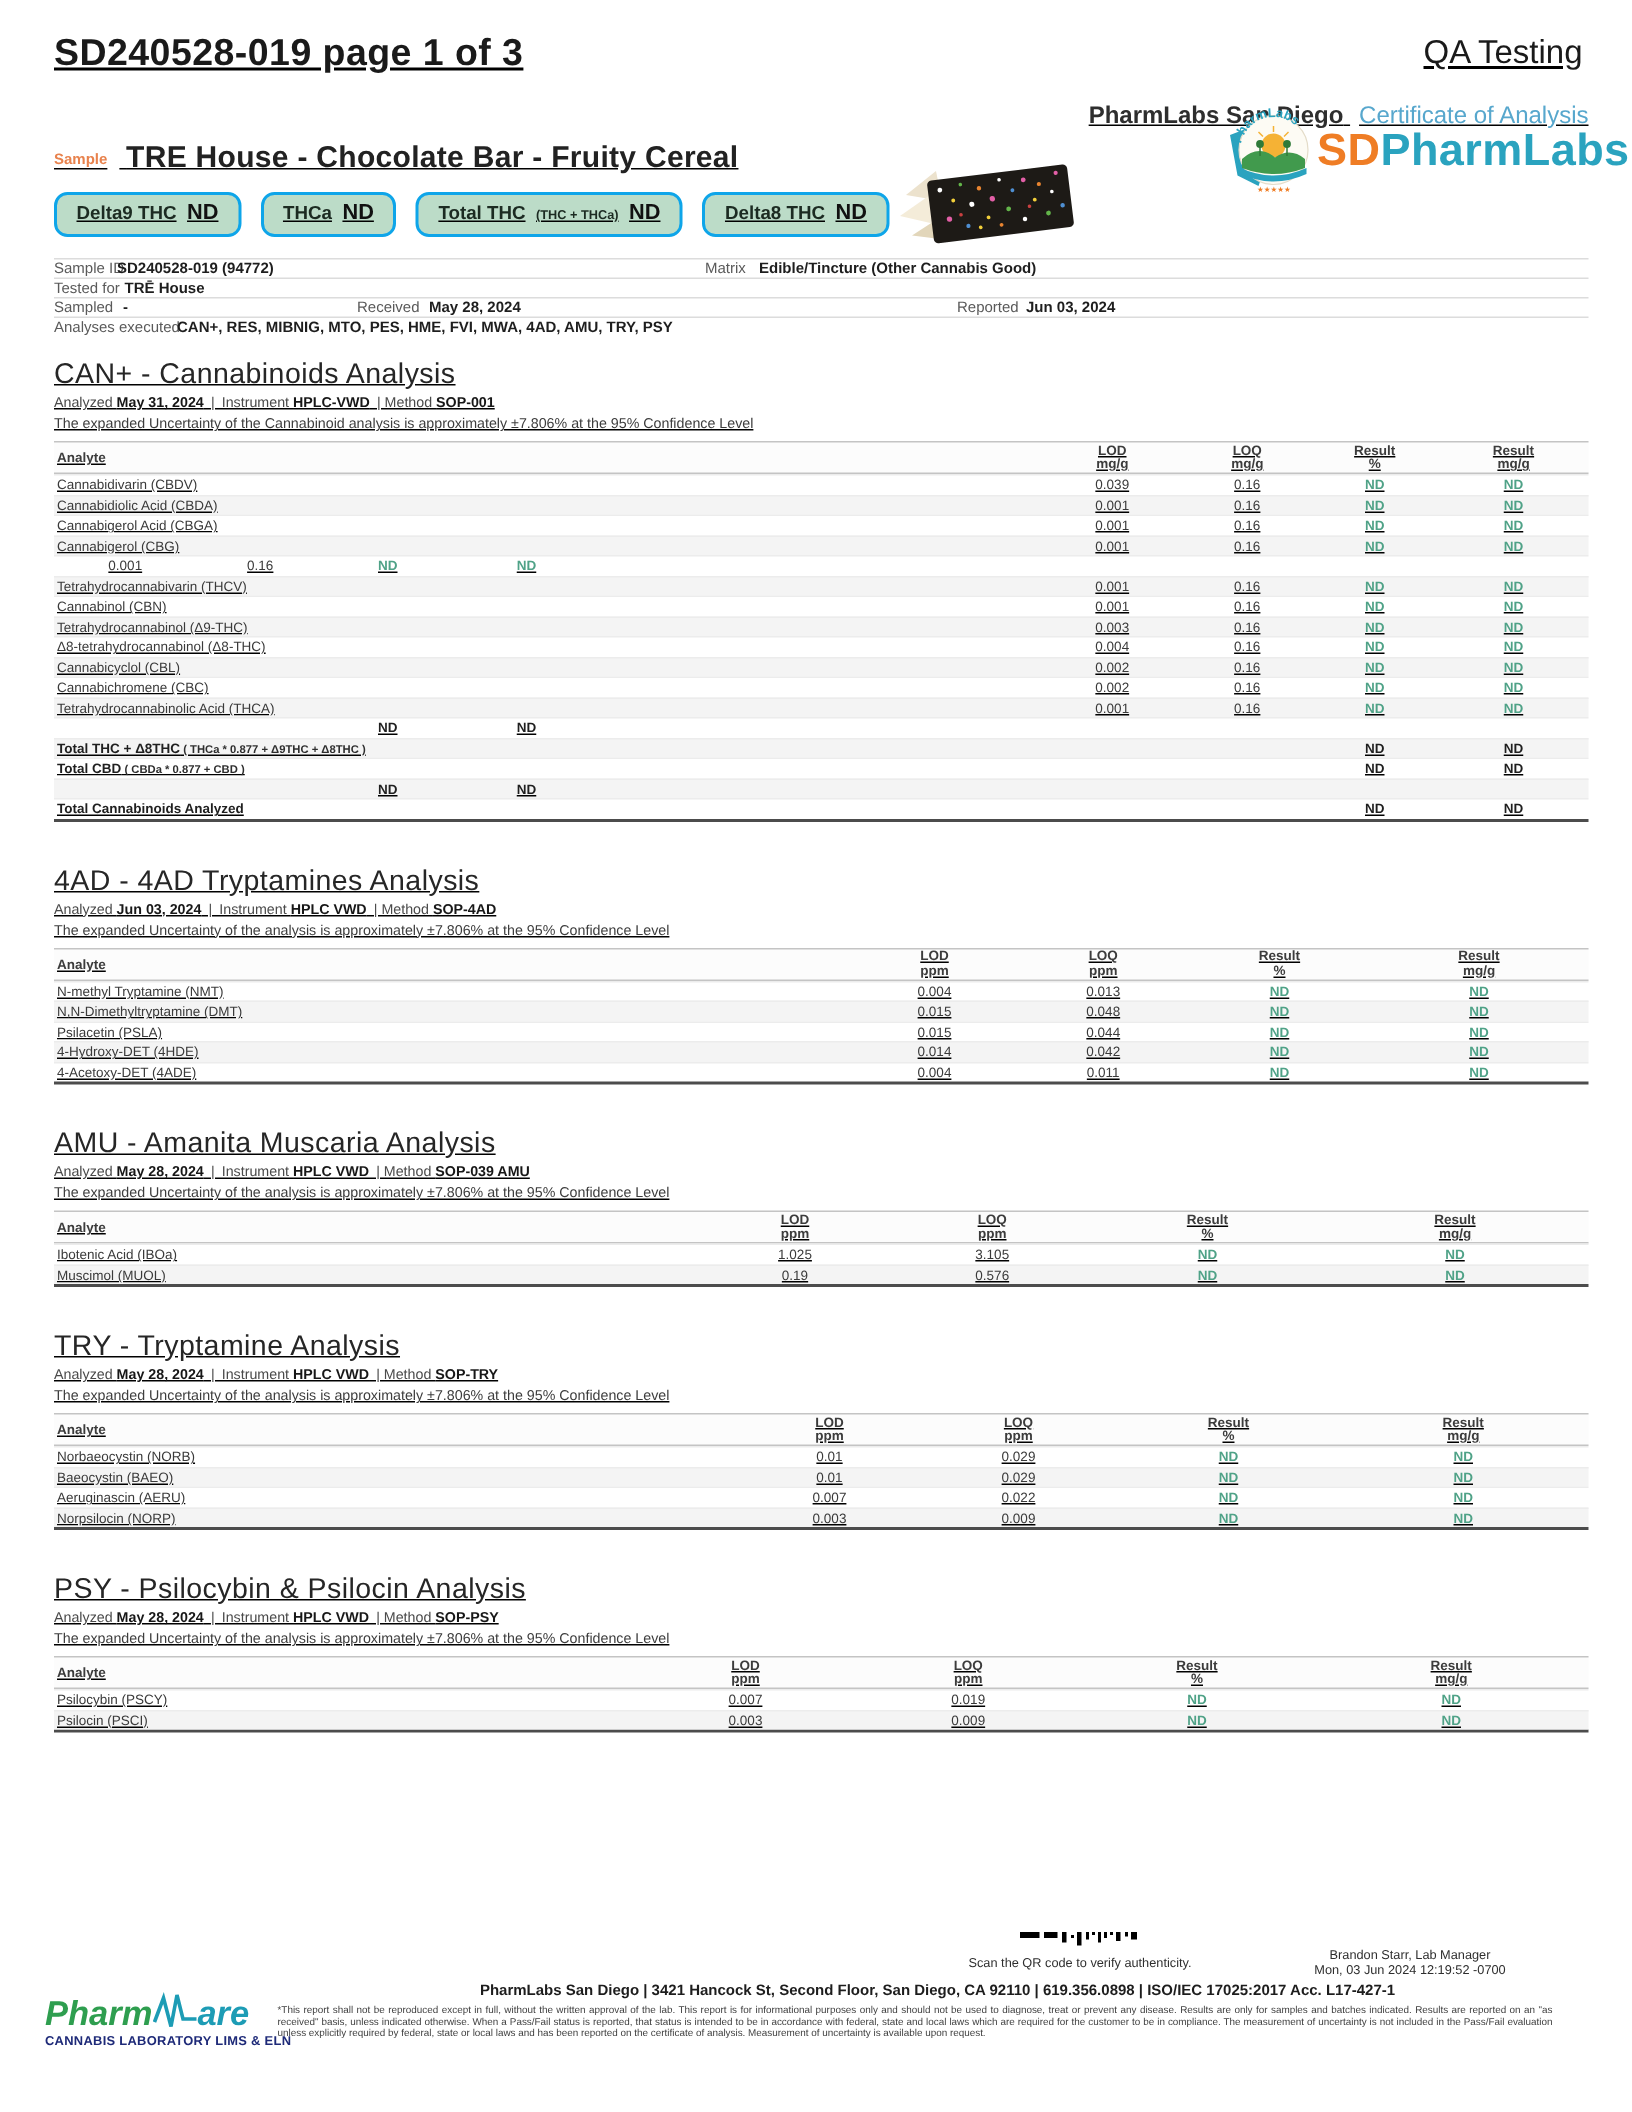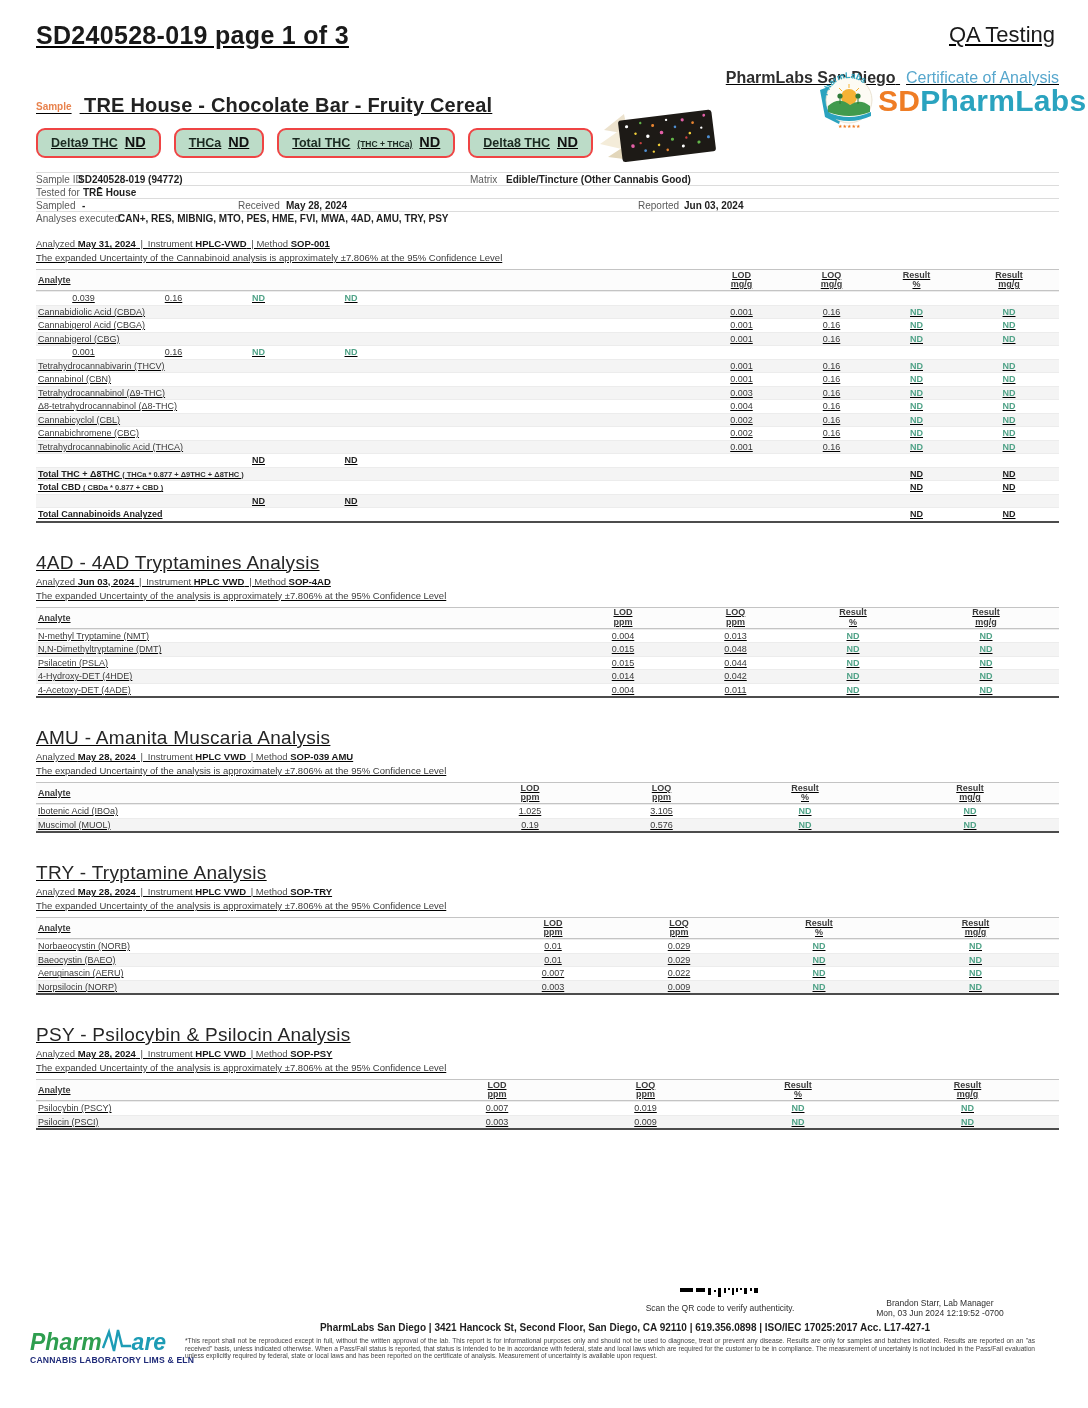--- a/index.html
+++ b/index.html
@@ -15,21 +15,21 @@
   
   .lab-line { margin-top:18px; font-size:16px; line-height:20px;text-align:right; }
   .lab-name { font-weight:700; color:#2e2e2e; }
   .report-type { font-weight:500; color:#57a7cd; margin-left:6px; }
   .sample-line { margin-top:4px; line-height:26px; }
   .sample-label { font-size:10px; font-weight:600; color:#e8824d; margin-right:8px; vertical-align:2px; }
   .sample-name { font-size:20px; font-weight:700; color:#222; letter-spacing:0.2px; }
 
   
   .badge-row { margin-top:8px; display:flex; gap:13px; height:30px; }
-  .badge { display:flex; align-items:baseline; gap:7px; border:2px solid #ef4444; background:#bcdcc8; border-radius:9px; padding:4px 13px 4px 13px; }
+  .badge { display:flex; align-items:baseline; gap:7px; border:2px solid #0ea5e9; background:#bcdcc8; border-radius:9px; padding:4px 13px 4px 13px; }
   .badge-label { font-size:12.5px; font-weight:600; color:#1c2b22; }
   .badge-sub { font-size:8.5px; font-weight:600; color:#1c2b22; }
   .badge-value { font-size:14.5px; font-weight:800; color:#111; }
 
   
   .info-table { margin-top:14px; font-size:10px; color:#555; }
   .info-row { position:relative; height:13px; line-height:12.5px; border-top:1px solid #dcdcdc; }
   .info-row span { position:absolute; top:1px; white-space:nowrap; }
   .ilabel { color:#5a5a5a; }
   .ivalue { color:#1e1e1e; font-weight:700; }
@@ -144,20 +144,21 @@
         <span class="ivalue" style="left:648px">Jun 03, 2024</span>
       </div>
       <div class="info-row">
         <span class="ilabel" style="left:0">Analyses executed</span>
         <span class="ivalue" style="left:82px">CAN+, RES, MIBNIG, MTO, PES, HME, FVI, MWA, 4AD, AMU, TRY, PSY</span>
       </div>
     </div>
 
     <div class="sections" id="sections">
         <div class="section">
+          <div class="sec-title">CAN+ - Cannabinoids Analysis</div>
           <div class="sec-meta"><span>Analyzed </span><b>May 31, 2024</b><span> | Instrument </span><b>HPLC-VWD</b><span> | Method </span><b>SOP-001</b></div>
           <div class="sec-unc">The expanded Uncertainty of the Cannabinoid analysis is approximately ±7.806% at the 95% Confidence Level</div>
           <div class="tbl layout-can">
             <div class="thead">
               <div class="cell-analyte">Analyte</div>
               <div class="cnum c1 hcell">
                 <div class="hline">LOD</div>
                 <div class="hline">mg/g</div>
               </div>
               <div class="cnum c2 hcell">
@@ -167,20 +168,21 @@
               <div class="cnum c3 hcell">
                 <div class="hline">Result</div>
                 <div class="hline">%</div>
               </div>
               <div class="cnum c4 hcell">
                 <div class="hline">Result</div>
                 <div class="hline">mg/g</div>
               </div>
             </div>
             <div class="row">
+              <div class="cell-analyte"><span class="aname">Cannabidivarin (CBDV)</span></div>
               <div class="cnum c1">0.039</div>
               <div class="cnum c2">0.16</div>
               <div class="cnum c3 nd">ND</div>
               <div class="cnum c4 nd">ND</div>
             </div>
             <div class="row alt">
               <div class="cell-analyte"><span class="aname">Cannabidiolic Acid (CBDA)</span></div>
               <div class="cnum c1">0.001</div>
               <div class="cnum c2">0.16</div>
               <div class="cnum c3 nd">ND</div>

